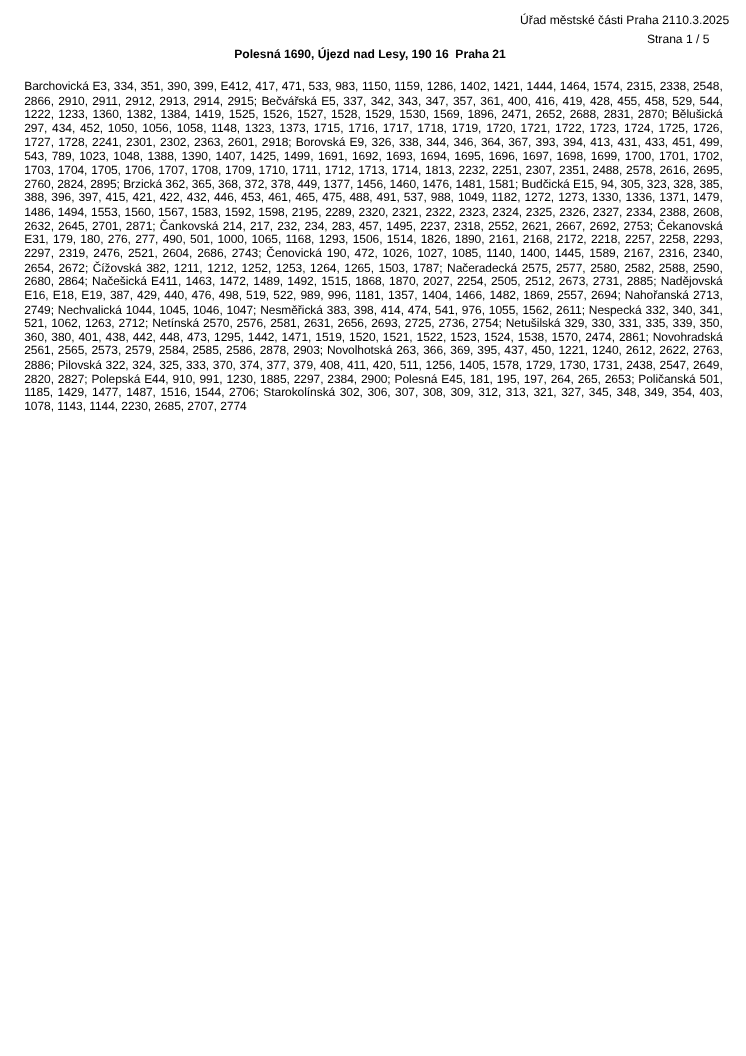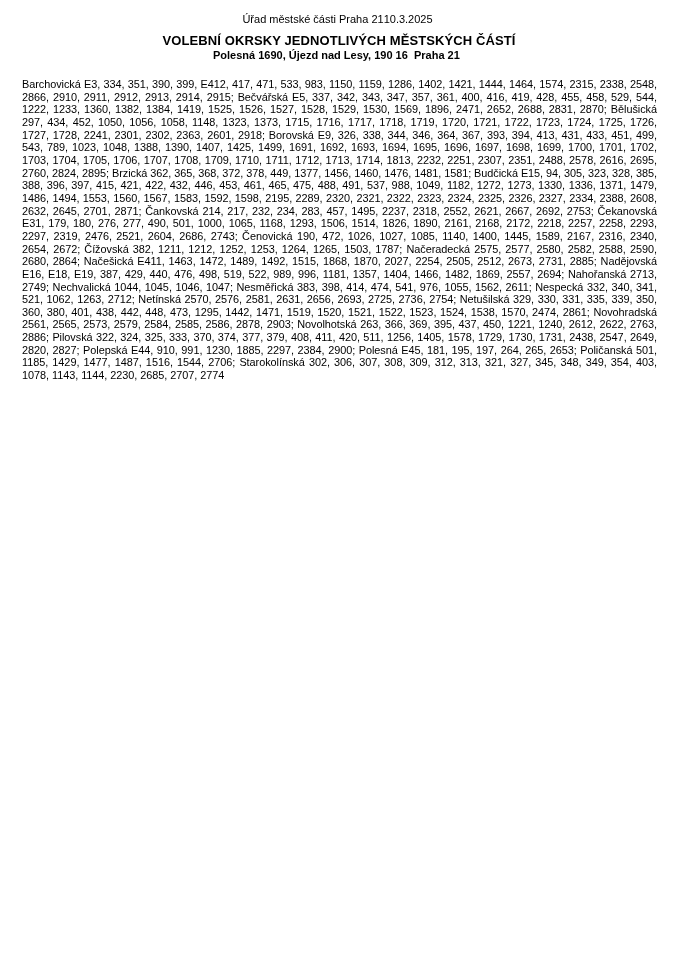--- a/index.html
+++ b/index.html
@@ -12,21 +12,21 @@
     height: 960px;
     background: #ffffff;
     color: #000000;
     font-family: "Liberation Sans", sans-serif;
     position: relative;
     box-sizing: border-box;
     overflow: hidden;
   }
   .topbar {
     display: flex;
-    justify-content: center;
+    justify-content: flex-end;
     align-items: flex-start;
     padding: 13px 15px 0 12px;
     font-size: 11px;
     line-height: 13px;
   }
   .page-num {
     text-align: right;
     padding-right: 33px;
     font-size: 11px;
     line-height: 13px;
@@ -65,21 +65,21 @@
 </head>
 <body>
 
 <div class="page">
 
   <div class="topbar">
     <span>Úřad městské části Praha 21</span>
     <span>10.3.2025</span>
   </div>
 
+  <div class="page-num">Strana 1 / 5</div>
 
-  <div class="doc-title">VOLEBNÍ OKRSKY JEDNOTLIVÝCH MĚSTSKÝCH ČÁSTÍ</div>
 
 
   <div class="district-addr">Polesná 1690, Újezd nad Lesy, 190 16  Praha 21</div>
 
   <p class="streets">Barchovická E3, 334, 351, 390, 399, E412, 417, 471, 533, 983, 1150, 1159, 1286, 1402, 1421, 1444, 1464, 1574, 2315, 2338, 2548, 2866, 2910, 2911, 2912, 2913, 2914, 2915; Bečvářská E5, 337, 342, 343, 347, 357, 361, 400, 416, 419, 428, 455, 458, 529, 544, 1222, 1233, 1360, 1382, 1384, 1419, 1525, 1526, 1527, 1528, 1529, 1530, 1569, 1896, 2471, 2652, 2688, 2831, 2870; Bělušická 297, 434, 452, 1050, 1056, 1058, 1148, 1323, 1373, 1715, 1716, 1717, 1718, 1719, 1720, 1721, 1722, 1723, 1724, 1725, 1726, 1727, 1728, 2241, 2301, 2302, 2363, 2601, 2918; Borovská E9, 326, 338, 344, 346, 364, 367, 393, 394, 413, 431, 433, 451, 499, 543, 789, 1023, 1048, 1388, 1390, 1407, 1425, 1499, 1691, 1692, 1693, 1694, 1695, 1696, 1697, 1698, 1699, 1700, 1701, 1702, 1703, 1704, 1705, 1706, 1707, 1708, 1709, 1710, 1711, 1712, 1713, 1714, 1813, 2232, 2251, 2307, 2351, 2488, 2578, 2616, 2695, 2760, 2824, 2895; Brzická 362, 365, 368, 372, 378, 449, 1377, 1456, 1460, 1476, 1481, 1581; Budčická E15, 94, 305, 323, 328, 385, 388, 396, 397, 415, 421, 422, 432, 446, 453, 461, 465, 475, 488, 491, 537, 988, 1049, 1182, 1272, 1273, 1330, 1336, 1371, 1479, 1486, 1494, 1553, 1560, 1567, 1583, 1592, 1598, 2195, 2289, 2320, 2321, 2322, 2323, 2324, 2325, 2326, 2327, 2334, 2388, 2608, 2632, 2645, 2701, 2871; Čankovská 214, 217, 232, 234, 283, 457, 1495, 2237, 2318, 2552, 2621, 2667, 2692, 2753; Čekanovská E31, 179, 180, 276, 277, 490, 501, 1000, 1065, 1168, 1293, 1506, 1514, 1826, 1890, 2161, 2168, 2172, 2218, 2257, 2258, 2293, 2297, 2319, 2476, 2521, 2604, 2686, 2743; Čenovická 190, 472, 1026, 1027, 1085, 1140, 1400, 1445, 1589, 2167, 2316, 2340, 2654, 2672; Čížovská 382, 1211, 1212, 1252, 1253, 1264, 1265, 1503, 1787; Načeradecká 2575, 2577, 2580, 2582, 2588, 2590, 2680, 2864; Načešická E411, 1463, 1472, 1489, 1492, 1515, 1868, 1870, 2027, 2254, 2505, 2512, 2673, 2731, 2885; Nadějovská E16, E18, E19, 387, 429, 440, 476, 498, 519, 522, 989, 996, 1181, 1357, 1404, 1466, 1482, 1869, 2557, 2694; Nahořanská 2713, 2749; Nechvalická 1044, 1045, 1046, 1047; Nesměřická 383, 398, 414, 474, 541, 976, 1055, 1562, 2611; Nespecká 332, 340, 341, 521, 1062, 1263, 2712; Netínská 2570, 2576, 2581, 2631, 2656, 2693, 2725, 2736, 2754; Netušilská 329, 330, 331, 335, 339, 350, 360, 380, 401, 438, 442, 448, 473, 1295, 1442, 1471, 1519, 1520, 1521, 1522, 1523, 1524, 1538, 1570, 2474, 2861; Novohradská 2561, 2565, 2573, 2579, 2584, 2585, 2586, 2878, 2903; Novolhotská 263, 366, 369, 395, 437, 450, 1221, 1240, 2612, 2622, 2763, 2886; Pilovská 322, 324, 325, 333, 370, 374, 377, 379, 408, 411, 420, 511, 1256, 1405, 1578, 1729, 1730, 1731, 2438, 2547, 2649, 2820, 2827; Polepská E44, 910, 991, 1230, 1885, 2297, 2384, 2900; Polesná E45, 181, 195, 197, 264, 265, 2653; Poličanská 501, 1185, 1429, 1477, 1487, 1516, 1544, 2706; Starokolínská 302, 306, 307, 308, 309, 312, 313, 321, 327, 345, 348, 349, 354, 403, 1078, 1143, 1144, 2230, 2685, 2707, 2774</p>
 
 </div>
 
 </body></html>

